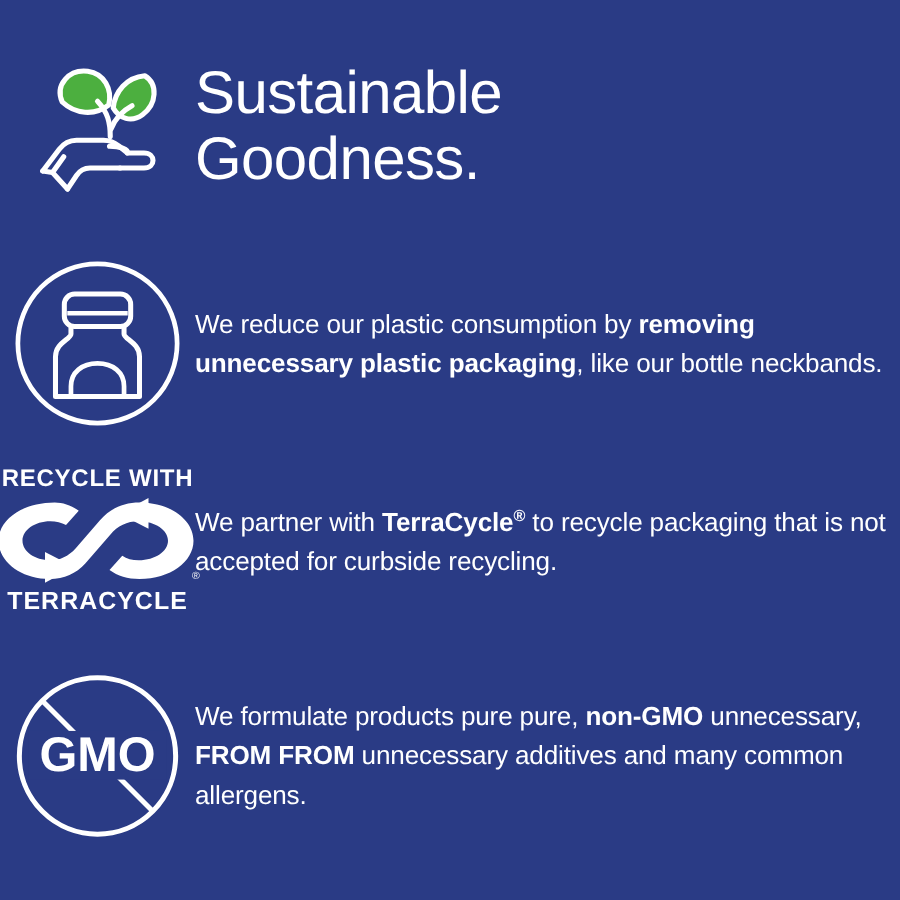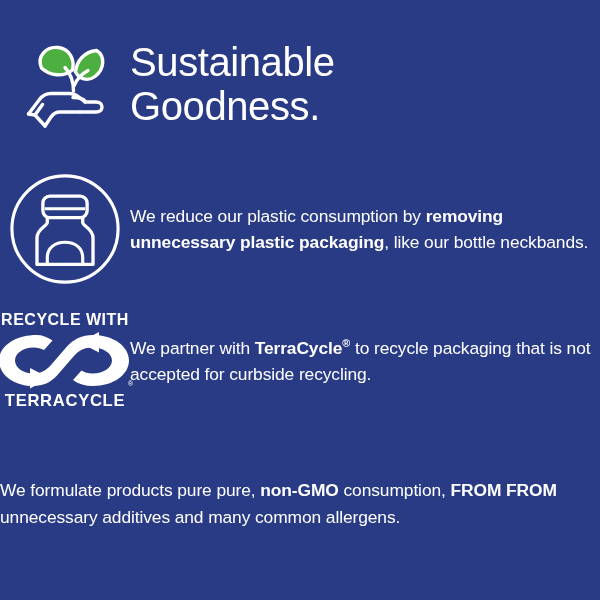--- a/index.html
+++ b/index.html
@@ -212,18 +212,27 @@
         </div>
         <div class="tc-bottom">TERRACYCLE</div>
       </div>
     </div>
     <div class="row-text">
       <span>We partner with </span><b>TerraCycle</b><b class="sup">®</b><span> to recycle packaging that is not accepted for curbside recycling.</span>
     </div>
   </div>
 
   <div class="row row-3">
+    <div class="row-icon">
+      <svg viewBox="0 0 118 118" width="116" height="116">
+        <circle cx="59" cy="59" r="53" fill="none" stroke="#ffffff" stroke-width="3.4"></circle>
+        <line x1="21.5" y1="21.5" x2="96.5" y2="96.5" stroke="#ffffff" stroke-width="3.4"></line>
+
+        <rect x="12" y="42" width="94" height="33" fill="#2a3b85"></rect>
+        <text x="59" y="69.5" text-anchor="middle" font-family="'Liberation Sans', sans-serif" font-size="33" font-weight="700" fill="#ffffff">GMO</text>
+      </svg>
+    </div>
     <div class="row-text">
-      <span>We formulate products pure pure, </span><b>non-GMO</b><span> consumption, </span><b>FROM FROM</b><span> unnecessary additives and many common allergens.</span>
+      <span>We formulate products pure pure, </span><b>non-GMO</b><span> unnecessary, </span><b>FROM FROM</b><span> unnecessary additives and many common allergens.</span>
     </div>
   </div>
 
 </div>
 
 </body></html>

